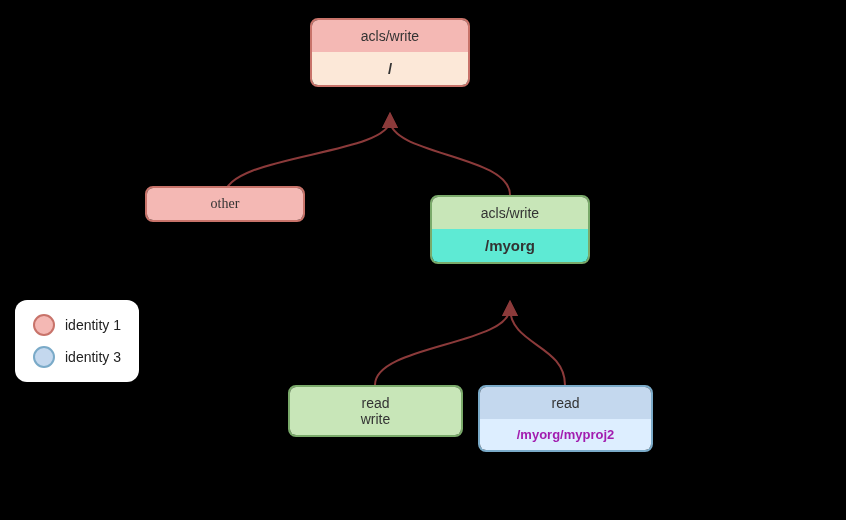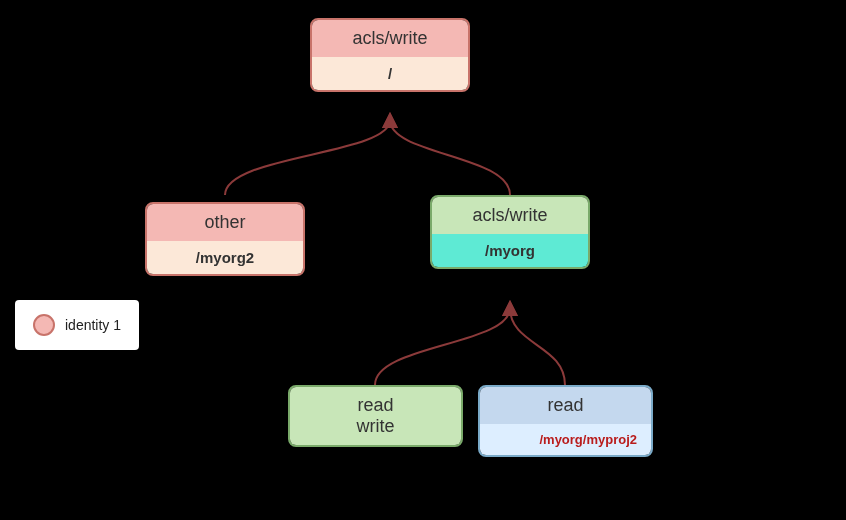--- a/index.html
+++ b/index.html
@@ -31,21 +31,21 @@
       position: absolute;
       border-radius: 8px;
       overflow: hidden;
       border: 2px solid;
       text-align: center;
       font-size: 15px;
     }
 
     .node-header {
       padding: 8px 14px;
-      font-size: 18px;
+      font-size: 14px;
     }
 
     .node-body {
       padding: 8px 14px;
       font-weight: bold;
       font-size: 15px;
     }
 
     
     .node-pink {
@@ -76,31 +76,30 @@
     
     .node-blue {
       border-color: #7aaac8;
     }
     .node-blue .node-header {
       background: #c4d8ee;
       color: #333;
     }
     .node-blue .node-body {
       background: #ddeeff;
-      color: #b91c1c;
-      text-align: right;
+      color: #a21caf;
     }
 
     
     .legend {
       position: absolute;
       top: 300px;
       left: 15px;
       background: white;
-      border-radius: 4px;
+      border-radius: 12px;
       padding: 14px 18px;
       display: flex;
       flex-direction: column;
       gap: 10px;
     }
 
     .legend-item {
       display: flex;
       align-items: center;
       gap: 10px;
@@ -150,23 +149,22 @@
     <path d="M 375 385 C 375 345, 510 345, 510 308" stroke="#8b3a3a" stroke-width="2" fill="none" marker-end="url(#arrowhead)"></path>
 
     <path d="M 565 385 C 565 345, 510 345, 510 308" stroke="#8b3a3a" stroke-width="2" fill="none" marker-end="url(#arrowhead)"></path>
   </svg>
 
   <div class="node node-pink" style="left:310px; top:18px; width:160px;">
     <div class="node-header">acls/write</div>
     <div class="node-body">/</div>
   </div>
 
-  <div class="node node-pink" style="left:145px; top:202px; width:160px;">
+  <div class="node node-pink" style="left:145px; top:186px; width:160px;font-family:Liberation Serif, serif;">
     <div class="node-header">other</div>
-    <div class="node-body">/myorg2</div>
   </div>
 
   <div class="node node-green" style="left:430px; top:195px; width:160px;">
     <div class="node-header">acls/write</div>
     <div class="node-body">/myorg</div>
   </div>
 
   <div class="node node-green" style="left:288px; top:385px; width:175px;">
     <div class="node-header">read<br>write</div>
   </div>
@@ -174,15 +172,19 @@
   <div class="node node-blue" style="left:478px; top:385px; width:175px;">
     <div class="node-header">read</div>
     <div class="node-body" style="font-size:13px;">/myorg/myproj2</div>
   </div>
 
   <div class="legend">
     <div class="legend-item">
       <div class="legend-circle legend-circle-pink"></div>
       <span>identity 1</span>
     </div>
+    <div class="legend-item">
+      <div class="legend-circle legend-circle-blue"></div>
+      <span>identity 3</span>
+    </div>
   </div>
 
 </div>
 
 </body></html>

